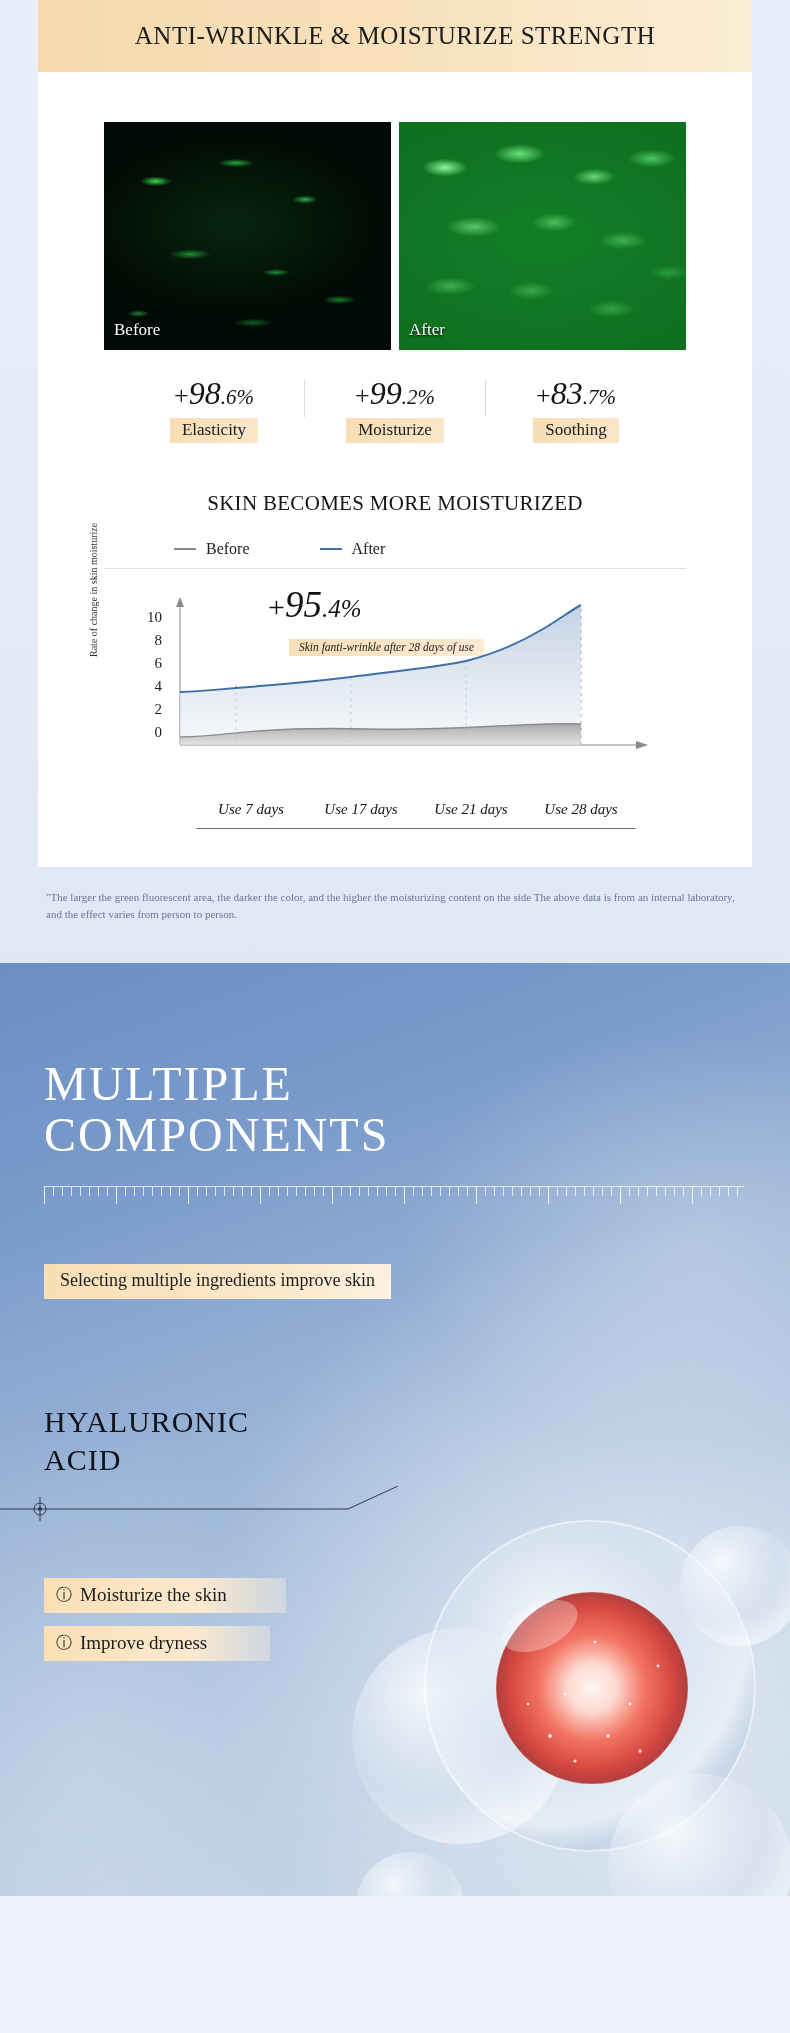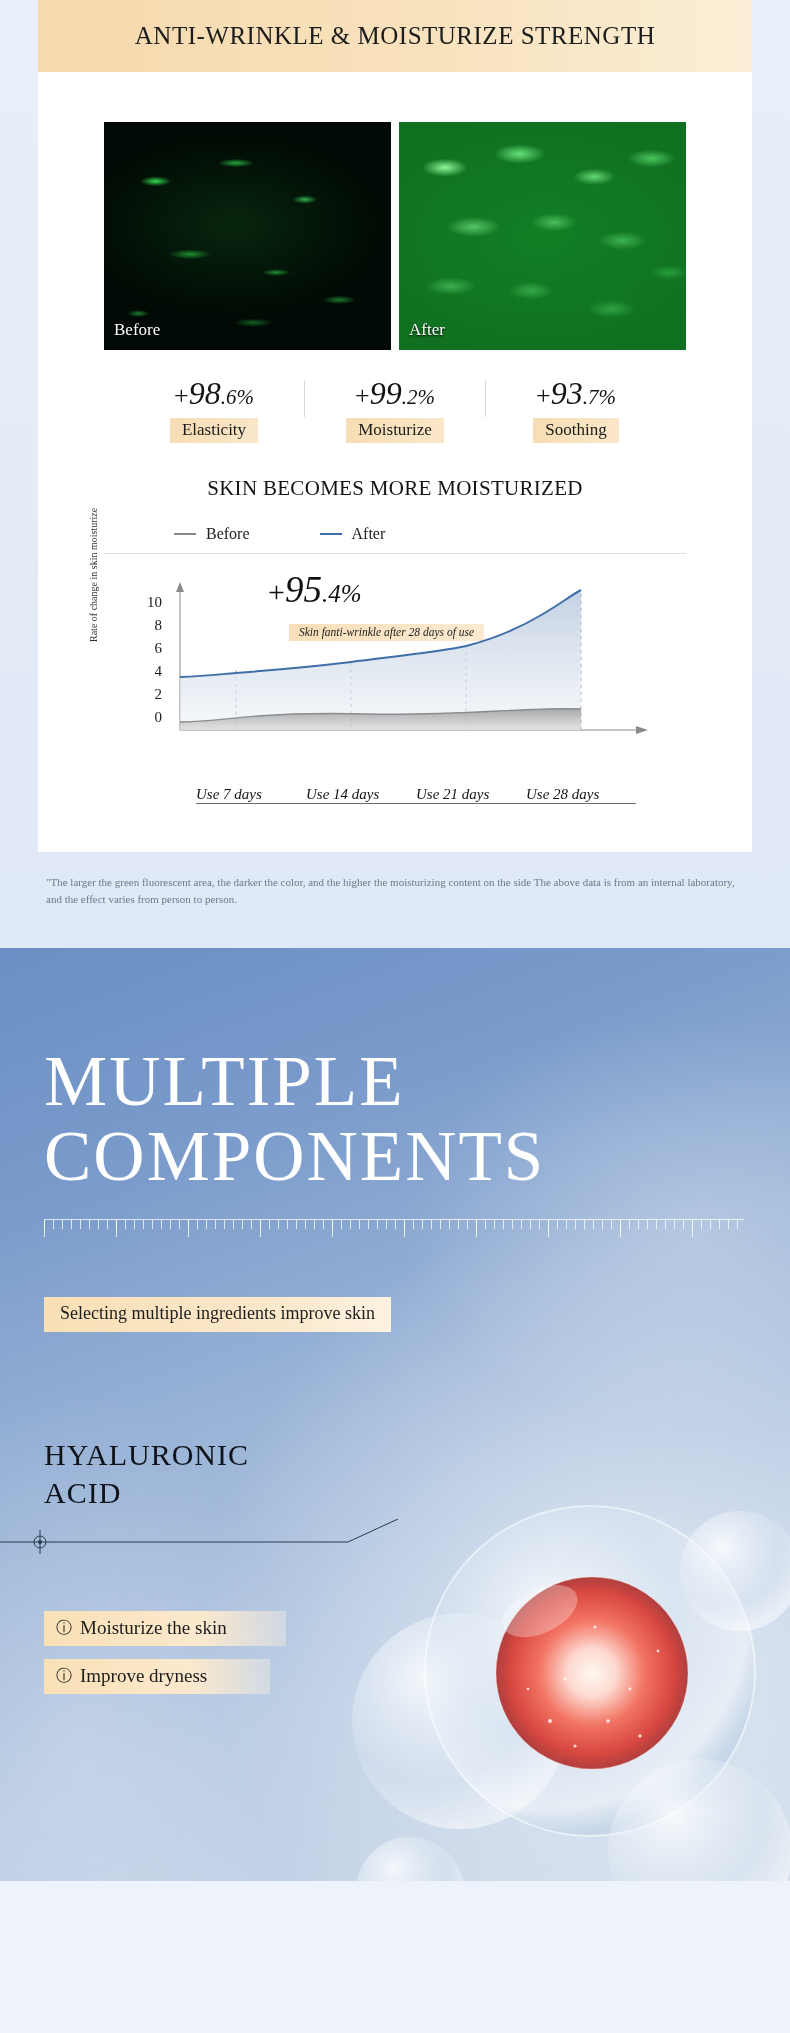--- a/index.html
+++ b/index.html
@@ -115,21 +115,21 @@
     font-size: 17px;
     background: linear-gradient(90deg,#f7ddb4,#fae7c9);
     color: #1b1b1b;
   }
   .divider { width: 1px; align-self: stretch; background: #d9d9d9; margin: 4px 0 26px; }
 
   .chart-title {
     text-align: center;
     font-size: 21px;
     letter-spacing: .3px;
-    margin: 33px 0 0 0;
+    margin: 48px 0 0 0;
     color: #141414;
   }
   .legend {
     display: flex;
     gap: 70px;
     padding: 16px 0 10px 70px;
     border-bottom: 1px solid #e2e2e2;
     margin: 8px 66px 0 66px;
   }
   .legend .item { display: flex; align-items: center; gap: 10px; font-size: 16px; color: #222; }
@@ -167,25 +167,26 @@
     white-space: nowrap;
   }
   .xlabels {
     position: absolute;
     left: 0; right: 0; top: 214px;
     display: flex;
     padding-left: 118px;
   }
   .xlabels span {
     width: 110px;
+    text-align: center;
     font-size: 15px;
     font-style: italic;
     color: #141414;
     border-bottom: 1px solid #6b6b6b;
-    padding-bottom: 0;
+    padding-bottom: 10px;
   }
 
   .footnote {
     margin: 22px 46px 0 46px;
     font-size: 11px;
     line-height: 1.55;
     color: #6a7a8c;
   }
 
   
@@ -203,21 +204,21 @@
     position:absolute; inset:0;
     background:
       radial-gradient(ellipse 420px 300px at 88% 30%, rgba(255,255,255,.28), rgba(255,255,255,0) 70%),
       radial-gradient(ellipse 300px 500px at 10% 85%, rgba(255,255,255,.18), rgba(255,255,255,0) 70%);
   }
   .sec2 .inner { position: relative; padding: 96px 0 0 44px; z-index: 4; }
   .sec2 h2 {
     font-family: "Liberation Serif", serif;
     font-weight: normal;
     color: #fff;
-    font-size: 71px;
+    font-size: 48px;
     line-height: 1.05;
     letter-spacing: 2px;
   }
   .sec2 h2 .l2 { display: block; }
   .ruler {
     margin: 26px 44px 0 0;
     width: 700px;
     height: 34px;
     position: relative;
   }
@@ -294,21 +295,21 @@
         <div class="divider"></div>
         <div class="stat">
           <div class="num">
             <span class="plus">+</span><span>99</span><span class="small">.2%</span>
           </div>
           <div class="cap">Moisturize</div>
         </div>
         <div class="divider"></div>
         <div class="stat">
           <div class="num">
-            <span class="plus">+</span><span>93</span><span class="small">.7%</span>
+            <span class="plus">+</span><span>83</span><span class="small">.7%</span>
           </div>
           <div class="cap">Soothing</div>
         </div>
       </div>
 
       <div class="chart-title">SKIN BECOMES MORE MOISTURIZED</div>
 
       <div class="legend">
         <div class="item">
           <span class="swatch"></span>
@@ -359,21 +360,21 @@
 
           <path fill="url(#afterFill)" d="M62,95 C90,94 104,92 118,91 C170,87 200,84 233,80 C280,74 320,70 348,64 C380,56 405,44 425,32 C442,22 452,14 463,8 L463,148 L62,148 Z"></path>
           <path fill="none" stroke="#3f6fa8" stroke-width="2" d="M62,95 C90,94 104,92 118,91 C170,87 200,84 233,80 C280,74 320,70 348,64 C380,56 405,44 425,32 C442,22 452,14 463,8"></path>
 
           <path fill="url(#beforeFill)" d="M62,140 C100,139 110,136 140,134 C180,131 210,131 250,132 C300,133 340,131 380,129 C420,127 445,126 463,127 L463,148 L62,148 Z"></path>
           <path fill="none" stroke="#8c8c8c" stroke-width="1.4" d="M62,140 C100,139 110,136 140,134 C180,131 210,131 250,132 C300,133 340,131 380,129 C420,127 445,126 463,127"></path>
         </svg>
 
         <div class="xlabels">
           <span>Use 7 days</span>
-          <span>Use 14 days</span>
+          <span>Use 17 days</span>
           <span>Use 21 days</span>
           <span>Use 28 days</span>
         </div>
       </div>
 
     </div>
 
     <div class="footnote">"The larger the green fluorescent area, the darker the color, and the higher the moisturizing content on the side The above data is from an internal laboratory, and the effect varies from person to person.</div>
   </section>
 

